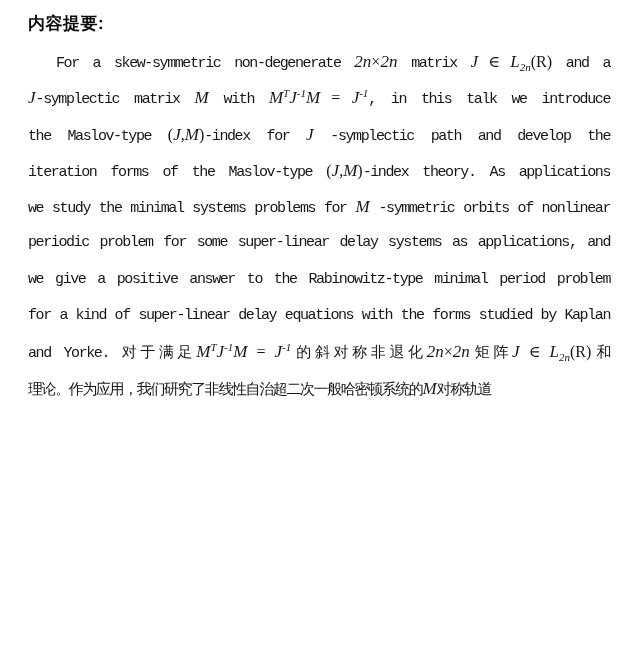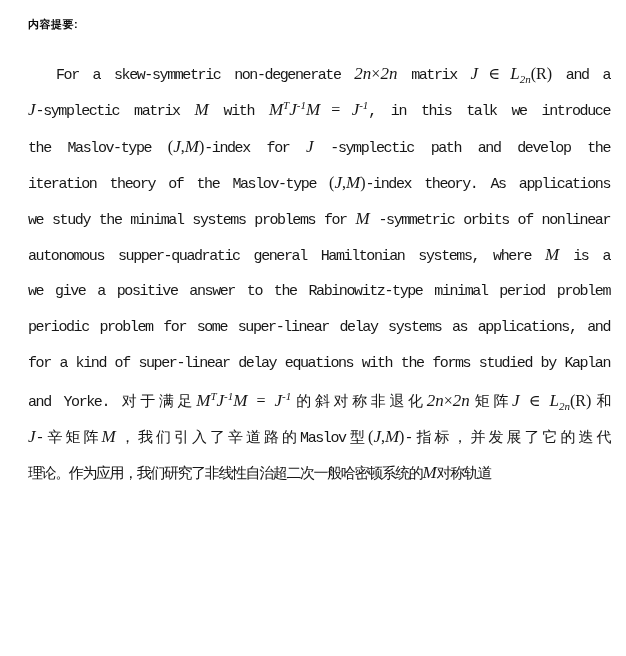--- a/index.html
+++ b/index.html
@@ -9,27 +9,27 @@
     height: 656px;
     background: #ffffff;
     box-sizing: border-box;
     padding: 12px 16px 0 28px;
     color: #161616;
     overflow: hidden;
   }
   .doc-title {
     font-family: "Liberation Sans", "DejaVu Sans", sans-serif;
     font-weight: bold;
-    font-size: 11px;
+    font-size: 17px;
     line-height: 24px;
     letter-spacing: 0.5px;
     margin: 0 0 6px 0;
     color: #0a0a0a;
   }
-  .abstract { margin-top: 20px; }
+  .abstract { margin-top: 8px; }
   .line {
     margin: 0;
     height: 36.3px;
     line-height: 36.3px;
     font-family: "Liberation Mono", "DejaVu Sans Mono", monospace;
     font-size: 15px;
     letter-spacing: -1.4px;
     text-align: justify;
     text-align-last: justify;
     color: #161616;
@@ -55,23 +55,21 @@
 </style>
 </head>
 <body>
 
 <div class="page">
   <h1 class="doc-title">内容提要:</h1>
   <div class="abstract">
       <p class="line"><span class="txt">For a skew-symmetric non-degenerate </span><span class="math">2n</span><span class="mathup">×</span><span class="math">2n</span><span class="txt"> matrix </span><span class="math">J</span><span class="mathup"> ∈ </span><span class="math">L</span><span class="math sub">2n</span><span class="mathup">(R)</span><span class="txt"> and a</span></p>
       <p class="line"><span class="math">J</span><span class="txt">-symplectic matrix </span><span class="math">M</span><span class="txt"> with </span><span class="math">M</span><span class="math sup">T</span><span class="math">J</span><span class="math sup">-1</span><span class="math">M</span><span class="mathup"> = </span><span class="math">J</span><span class="math sup">-1</span><span class="txt">, in this talk we introduce</span></p>
       <p class="line"><span class="txt">the Maslov-type </span><span class="mathup">(</span><span class="math">J</span><span class="mathup">,</span><span class="math">M</span><span class="mathup">)</span><span class="txt">-index for </span><span class="math">J</span><span class="txt"> -symplectic path and develop the</span></p>
-      <p class="line"><span class="txt">iteration theory of the Maslov-type </span><span class="mathup">(</span><span class="math">J</span><span class="mathup">,</span><span class="math">M</span><span class="mathup">)</span><span class="txt">-index theory. As applications</span></p>
+      <p class="line"><span class="txt">iteration forms of the Maslov-type </span><span class="mathup">(</span><span class="math">J</span><span class="mathup">,</span><span class="math">M</span><span class="mathup">)</span><span class="txt">-index theory. As applications</span></p>
       <p class="line"><span class="txt">we study the minimal systems problems for </span><span class="math">M</span><span class="txt"> -symmetric orbits of nonlinear</span></p>
-      <p class="line"><span class="txt">autonomous supper-quadratic general Hamiltonian systems, where </span><span class="math">M</span><span class="txt"> is a</span></p>
+      <p class="line"><span class="txt">periodic problem for some super-linear delay systems as applications, and</span></p>
       <p class="line"><span class="txt">we give a positive answer to the Rabinowitz-type minimal period problem</span></p>
-      <p class="line"><span class="txt">periodic problem for some super-linear delay systems as applications, and</span></p>
       <p class="line"><span class="txt">for a kind of super-linear delay equations with the forms studied by Kaplan</span></p>
       <p class="line"><span class="txt">and Yorke. 对于满足</span><span class="math">M</span><span class="math sup">T</span><span class="math">J</span><span class="math sup">-1</span><span class="math">M</span><span class="mathup"> = </span><span class="math">J</span><span class="math sup">-1</span><span class="txt">的斜对称非退化</span><span class="math">2n</span><span class="mathup">×</span><span class="math">2n</span><span class="txt">矩阵</span><span class="math">J</span><span class="mathup"> ∈ </span><span class="math">L</span><span class="math sub">2n</span><span class="mathup">(R)</span><span class="txt">和</span></p>
-      <p class="line"><span class="math">J</span><span class="txt">-辛矩阵</span><span class="math">M</span><span class="txt">，我们引入了辛道路的Maslov型</span><span class="mathup">(</span><span class="math">J</span><span class="mathup">,</span><span class="math">M</span><span class="mathup">)</span><span class="txt">-指标，并发展了它的迭代</span></p>
       <p class="line"><span class="txt">理论。作为应用，我们研究了非线性自治超二次一般哈密顿系统的</span><span class="math">M</span><span class="txt">对称轨道</span></p>
     </div>
 </div>
 
 </body></html>

